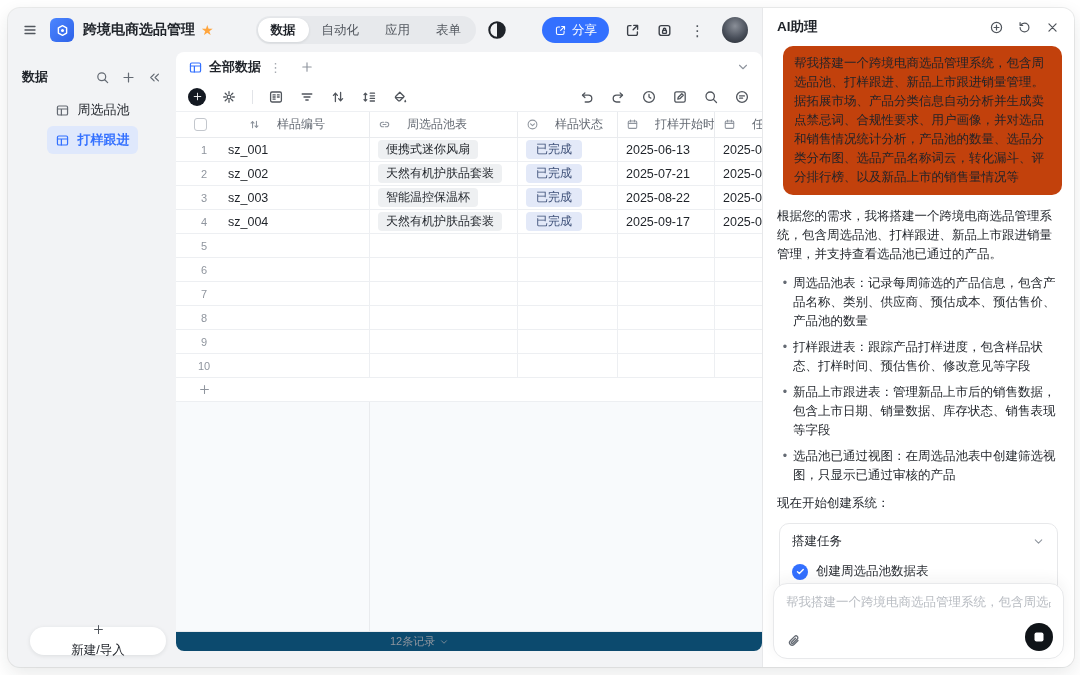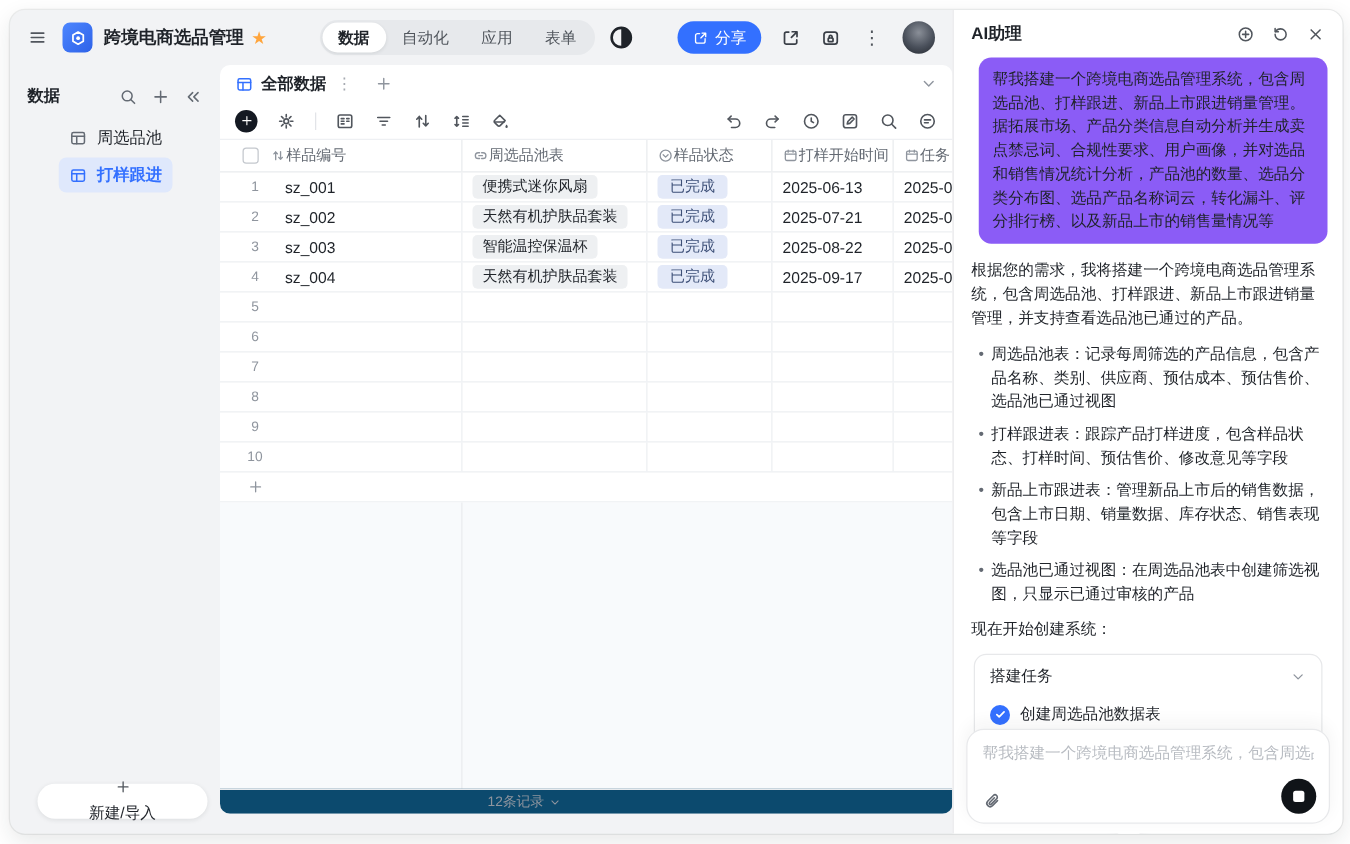--- a/index.html
+++ b/index.html
@@ -71,21 +71,21 @@
   .add-record { width:18px; height:18px; border-radius:50%; background:#141922; display:flex;
     align-items:center; justify-content:center; cursor:pointer; }
   .add-record .i { width:11px; height:11px; color:#fff; }
   .tool { width:16px; height:16px; color:#51565d; cursor:pointer; }
   .tool-sep { width:1px; height:14px; background:#e2e4e8; }
   .toolbar-right { margin-left:auto; display:flex; gap:15px; align-items:center; }
 
   
   .thead { display:flex; height:26px; flex:0 0 26px; border-bottom:1px solid #e9ebee;
     color:#646a73; font-size:12px; }
-  .th { display:flex; align-items:center; gap:0; padding:0 8px; border-right:1px solid #e9ebee;
+  .th { display:flex; align-items:center; gap:16px; padding:0 8px; border-right:1px solid #e9ebee;
     cursor:pointer; overflow:hidden; white-space:nowrap; }
   .th .i { width:13px; height:13px; color:#8f959e; }
   .c1 { width:194px; flex:0 0 194px; }
   .c2 { width:148px; flex:0 0 148px; }
   .c3 { width:100px; flex:0 0 100px; }
   .c4 { width:97px;  flex:0 0 97px; }
   .c5 { flex:1; border-right:none !important; min-width:0; }
   .checkbox { width:13px; height:13px; border:1.3px solid #c3c7cd; border-radius:3px; background:#fff;
     flex:0 0 13px; cursor:pointer; }
   .th.c1 { padding-left:18px; }
@@ -111,21 +111,21 @@
     box-shadow:0 2px 8px rgba(31,35,41,.15); font-family:inherit; }
 
   
   .ai-panel { width:312px; flex:0 0 312px; background:#fff; border-left:1px solid #e7e8ea;
     display:flex; flex-direction:column; position:relative; overflow:hidden; }
   .ai-head { height:32px; flex:0 0 32px; display:flex; align-items:center; padding:6px 14px 0; }
   .ai-title { font-size:13.5px; font-weight:bold; }
   .ai-head-icons { margin-left:auto; display:flex; gap:13px; }
   .ai-head-icons .i { width:15px; height:15px; color:#51565d; cursor:pointer; }
   .ai-scroll { flex:1; overflow:hidden; padding:6px 12px 0; }
-  .user-bubble { margin-left:8px; background:#8b5cf6; border-radius:10px; padding:8px 11px;
+  .user-bubble { margin-left:8px; background:#c2410c; border-radius:10px; padding:8px 11px;
     font-size:12.5px; line-height:19px; color:#1f2329; }
   .ai-text { margin-top:12px; font-size:12.5px; line-height:19px; padding:0 2px; }
   .ai-bullets { margin-top:10px; display:flex; flex-direction:column; gap:7px; padding:0 2px; }
   .ai-bullet { display:flex; font-size:12.5px; line-height:19px; }
   .ai-bullet .dot { width:16px; flex:0 0 16px; text-align:center; color:#646a73; }
   .ai-closing { margin-top:9px; font-size:12.5px; line-height:19px; padding:0 2px; }
   .task-card { margin:10px 4px 0; border:1px solid #e7e8ea; border-radius:10px; padding:9px 12px 12px; }
   .task-card-head { display:flex; align-items:center; cursor:pointer;justify-content:center; }
   .task-card-title { font-size:12.5px; }
   .task-card-head .i { margin-left:auto; width:13px; height:13px; color:#8f959e; }
@@ -586,21 +586,21 @@
           </span>
       </span>
     </div>
 
     <div class="ai-scroll">
       <div class="user-bubble">帮我搭建一个跨境电商选品管理系统，包含周选品池、打样跟进、新品上市跟进销量管理。据拓展市场、产品分类信息自动分析并生成卖点禁忌词、合规性要求、用户画像，并对选品和销售情况统计分析，产品池的数量、选品分类分布图、选品产品名称词云，转化漏斗、评分排行榜、以及新品上市的销售量情况等</div>
       <div class="ai-text">根据您的需求，我将搭建一个跨境电商选品管理系统，包含周选品池、打样跟进、新品上市跟进销量管理，并支持查看选品池已通过的产品。</div>
       <div class="ai-bullets" id="bullets">
           <div class="ai-bullet">
             <span class="dot">•</span>
-            <span>周选品池表：记录每周筛选的产品信息，包含产品名称、类别、供应商、预估成本、预估售价、选品池已通过视图</span>
+            <span>周选品池表：记录每周筛选的产品信息，包含产品名称、类别、供应商、预估成本、预估售价、产品池的数量</span>
           </div>
           <div class="ai-bullet">
             <span class="dot">•</span>
             <span>打样跟进表：跟踪产品打样进度，包含样品状态、打样时间、预估售价、修改意见等字段</span>
           </div>
           <div class="ai-bullet">
             <span class="dot">•</span>
             <span>新品上市跟进表：管理新品上市后的销售数据，包含上市日期、销量数据、库存状态、销售表现等字段</span>
           </div>
           <div class="ai-bullet">

